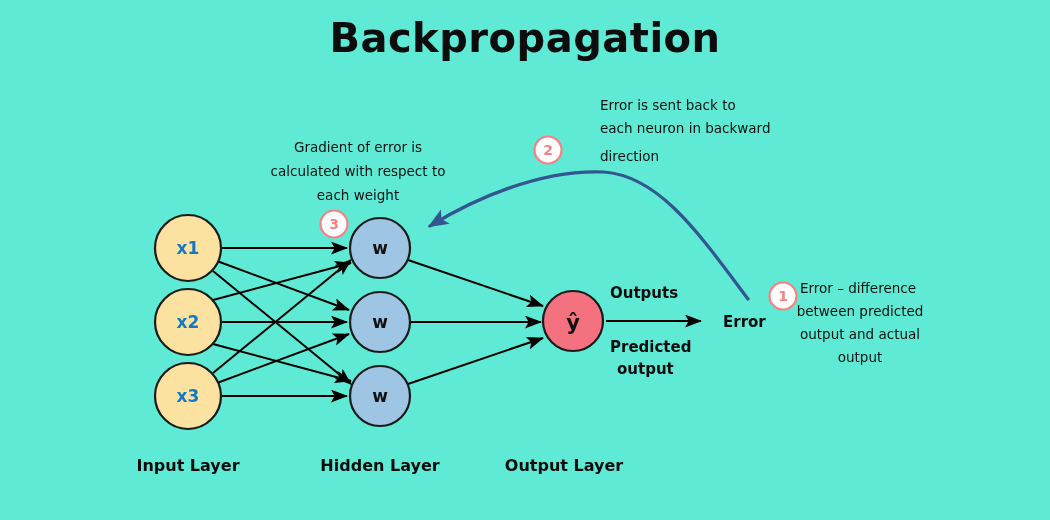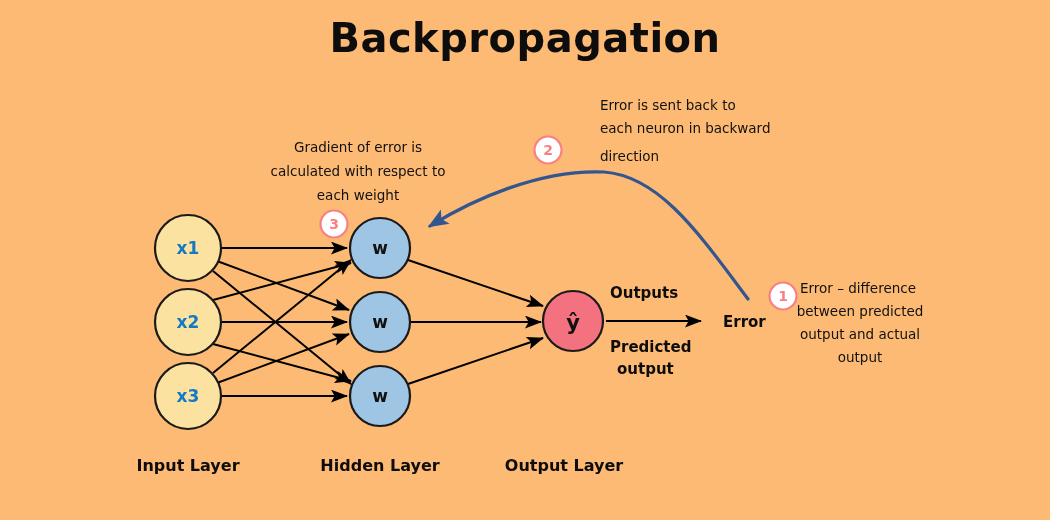--- a/index.html
+++ b/index.html
@@ -10,21 +10,21 @@
   body {
     width: 1050px;
     height: 520px;
     font-family: "DejaVu Sans", sans-serif;
     overflow: hidden;
   }
   #stage {
     position: relative;
     width: 1050px;
     height: 520px;
-    background: #fdba74;
+    background: #5eead4;
     text-align: center;
   }
   svg#diagram {
     position: absolute;
     left: 0;
     top: 0;
     width: 1050px;
     height: 520px;
   }
   .title-text {

